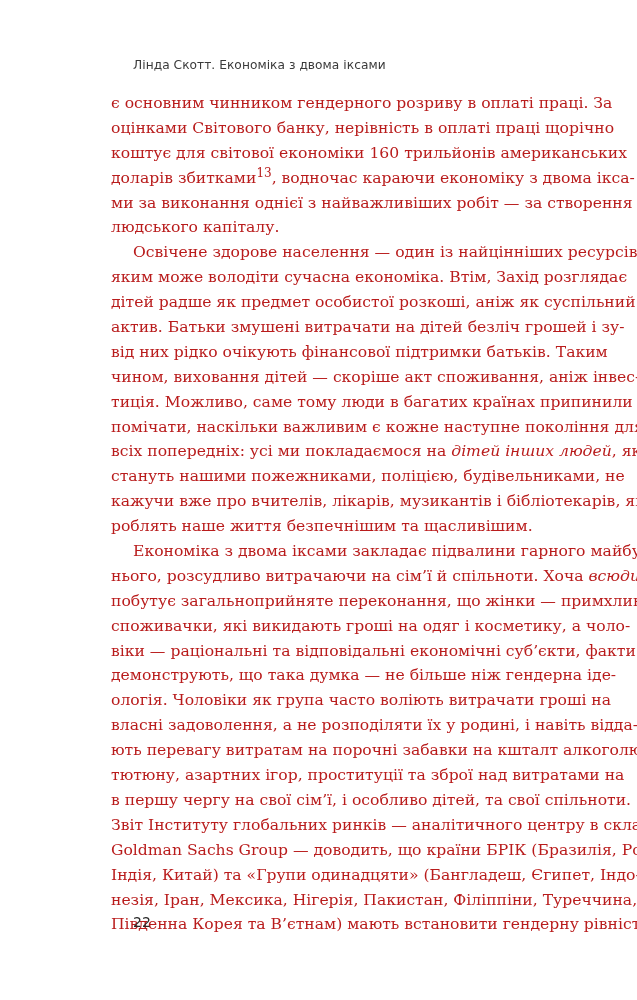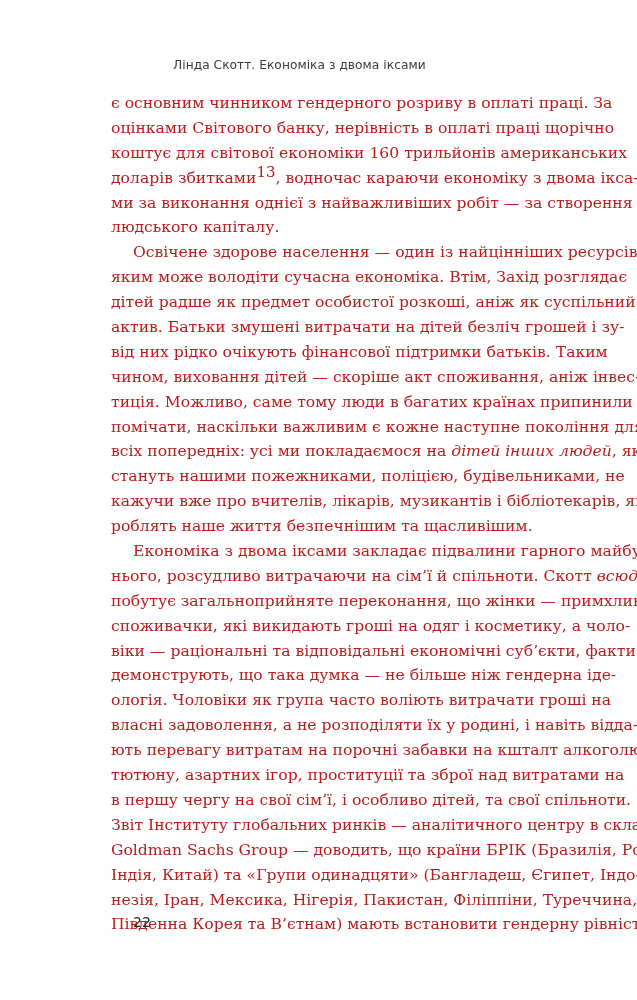--- a/index.html
+++ b/index.html
@@ -16,21 +16,20 @@
     }
     .running-head {
       position: absolute;
       left: 133px;
       top: 58px;
       font-family: "DejaVu Sans", sans-serif;
       font-size: 12.2px;
       color: #3a3a3a;
       letter-spacing: 0.05px;
       white-space: nowrap;
-      margin-left: 40px;
     }
     .body-text {
       position: absolute;
       left: 111px;
       top: 91px;
       width: 468px;
       font-family: "DejaVu Serif", serif;
       font-size: 15.6px;
       line-height: 24.9px;
       color: #b91c1c;
@@ -43,21 +42,21 @@
       height: 24.9px;
       overflow: visible;
     }
     .line.last {
       text-align-last: left;
     }
     .line.indent {
       padding-left: 22px;
     }
     .sup {
-      font-size: 15px;
+      font-size: 12px;
       vertical-align: 6px;
       line-height: 0;
     }
     em {
       font-style: italic;
     }
     .page-number {
       position: absolute;
       left: 133px;
       top: 914px;
@@ -84,21 +83,21 @@
     <span class="line"><span>актив. Батьки змушені витрачати на дітей безліч грошей і зу-</span></span>
     <span class="line"><span>від них рідко очікують фінансової підтримки батьків. Таким</span></span>
     <span class="line"><span>чином, виховання дітей — скоріше акт споживання, аніж інвес-</span></span>
     <span class="line"><span>тиція. Можливо, саме тому люди в багатих країнах припинили</span></span>
     <span class="line"><span>помічати, наскільки важливим є кожне наступне покоління для</span></span>
     <span class="line"><span>всіх попередніх: усі ми покладаємося на </span><em>дітей інших людей</em><span>, які</span></span>
     <span class="line"><span>стануть нашими пожежниками, поліцією, будівельниками, не</span></span>
     <span class="line"><span>кажучи вже про вчителів, лікарів, музикантів і бібліотекарів, які</span></span>
     <span class="line last"><span>роблять наше життя безпечнішим та щасливішим.</span></span>
     <span class="line indent"><span>Економіка з двома іксами закладає підвалини гарного майбут-</span></span>
-    <span class="line"><span>нього, розсудливо витрачаючи на сім’ї й спільноти. Скотт </span><em>всюди</em></span>
+    <span class="line"><span>нього, розсудливо витрачаючи на сім’ї й спільноти. Хоча </span><em>всюди</em></span>
     <span class="line"><span>побутує загальноприйняте переконання, що жінки — примхливі</span></span>
     <span class="line"><span>споживачки, які викидають гроші на одяг і косметику, а чоло-</span></span>
     <span class="line"><span>віки — раціональні та відповідальні економічні суб’єкти, факти</span></span>
     <span class="line"><span>демонструють, що така думка — не більше ніж гендерна іде-</span></span>
     <span class="line"><span>ологія. Чоловіки як група часто воліють витрачати гроші на</span></span>
     <span class="line"><span>власні задоволення, а не розподіляти їх у родині, і навіть відда-</span></span>
     <span class="line"><span>ють перевагу витратам на порочні забавки на кшталт алкоголю,</span></span>
     <span class="line"><span>тютюну, азартних ігор, проституції та зброї над витратами на</span></span>
     <span class="line"><span>в першу чергу на свої сім’ї, і особливо дітей, та свої спільноти.</span></span>
     <span class="line"><span>Звіт Інституту глобальних ринків — аналітичного центру в складі</span></span>

